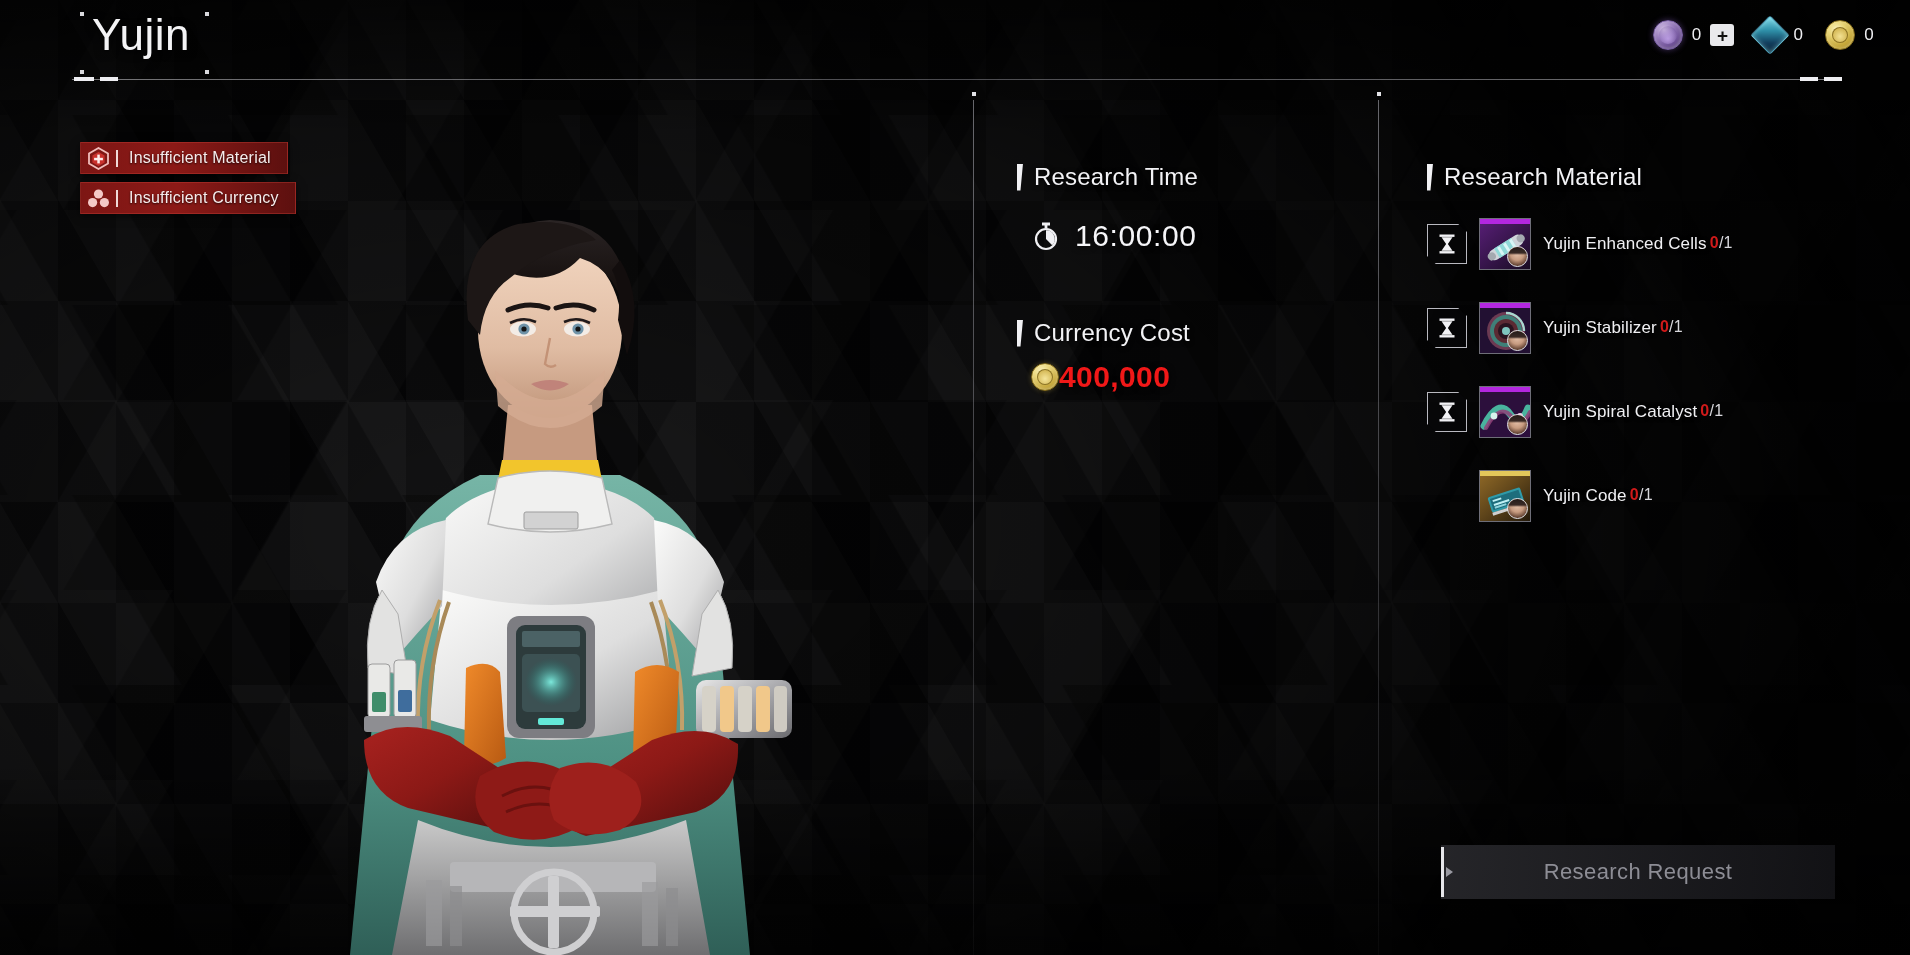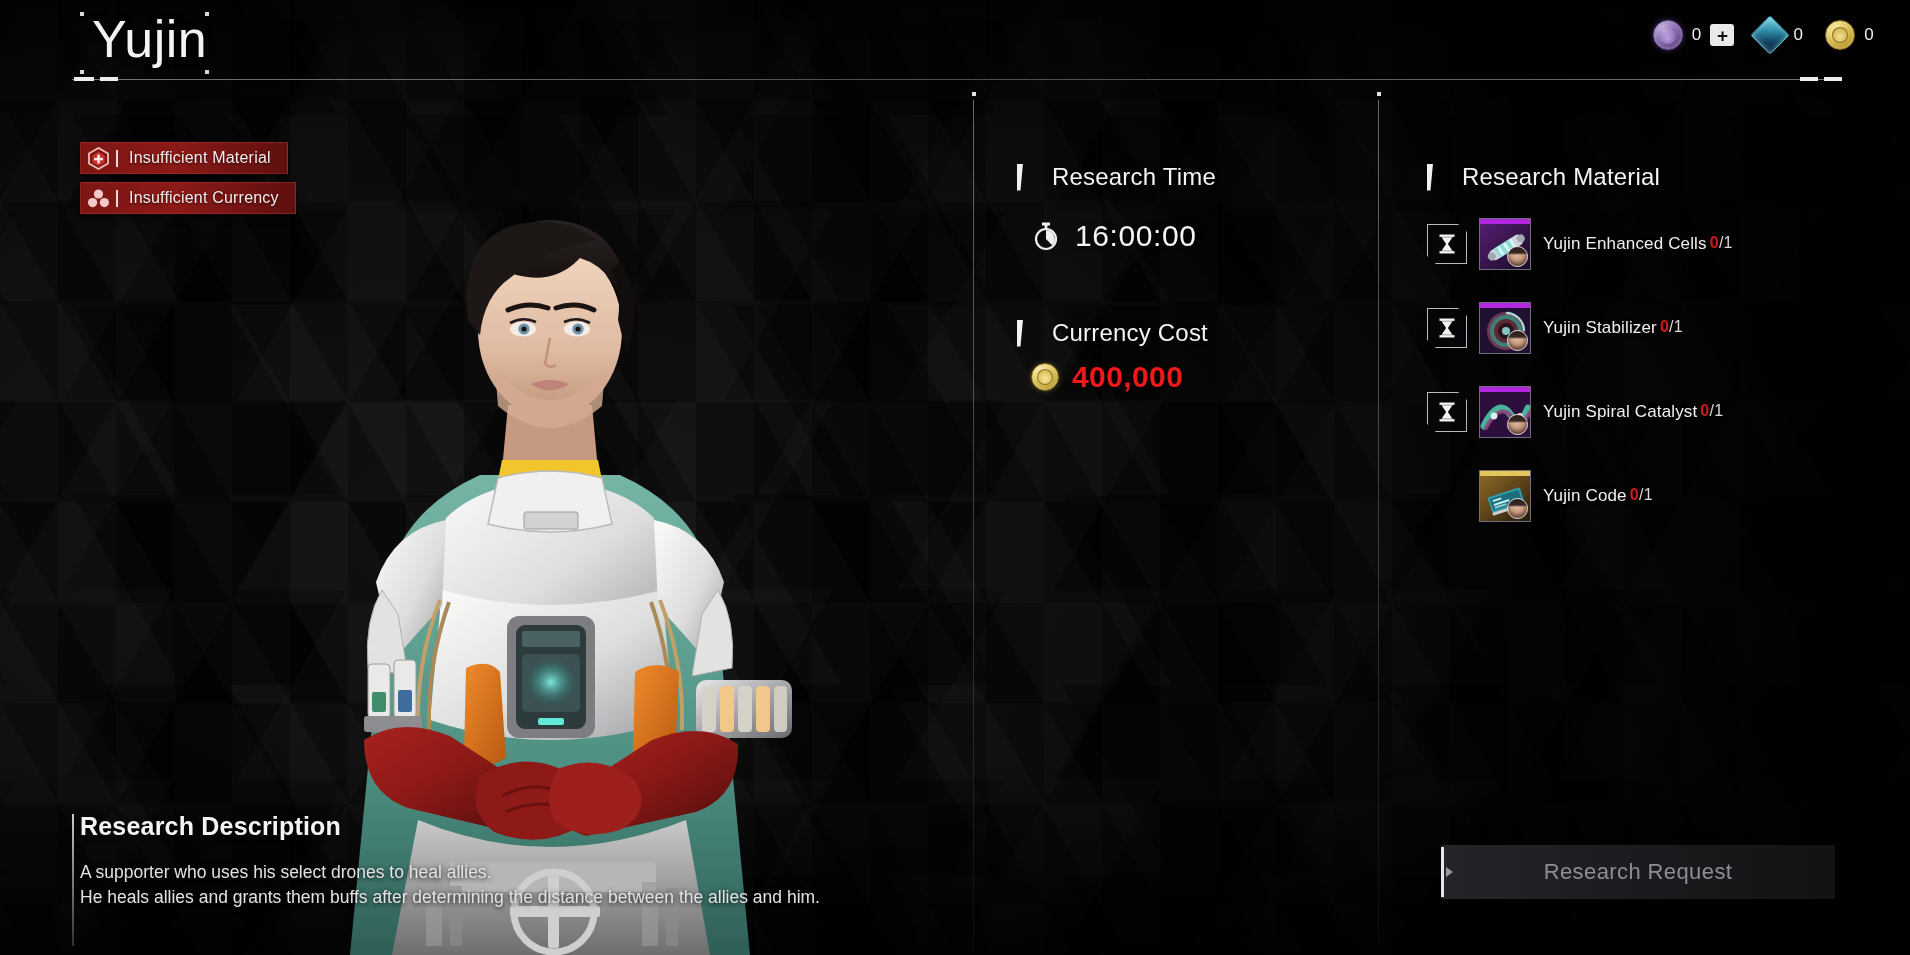--- a/index.html
+++ b/index.html
@@ -45,21 +45,21 @@
   
   .header {
     position: absolute; left: 0; top: 0; width: 1910px; height: 88px;
     z-index: 20;
   }
   .title-wrap {
     position: absolute; left: 86px; top: 8px;
     padding: 4px 22px 6px 6px;
   }
   .title-wrap .page-title {
-    font-size: 52px; font-weight: 400; color: #f4f4f6;
+    font-size: 44px; font-weight: 400; color: #f4f4f6;
     letter-spacing: 0.5px; line-height: 1.05;
     text-shadow: 0 2px 10px rgba(0,0,0,0.9);
   }
   .corner-dot {
     position: absolute; width: 4px; height: 4px; background: #d8d8dc;
   }
   .cd-tl { left: 80px; top: 12px; }
   .cd-tr { left: 205px; top: 12px; }
   .cd-bl { left: 80px; top: 70px; }
   .cd-br { left: 205px; top: 70px; }
@@ -156,21 +156,21 @@
     z-index: 12;
   }
   .vdiv::before {
     content: ""; position: absolute; left: -1px; top: -8px;
     width: 4px; height: 4px; background: #e2e2e6;
   }
   #vdiv-left { left: 973px; }
   #vdiv-right { left: 1378px; }
 
   
-  .sec-head { display: flex; align-items: center; gap: 29px; }
+  .sec-head { display: flex; align-items: center; gap: 11px; }
   .sec-bar {
     width: 6px; height: 27px; flex: none;
     background: #f1f1f4;
     clip-path: polygon(0 0, 100% 0, 58% 100%, 0 100%);
   }
   .sec-title {
     font-size: 24px; color: #f3f3f6; font-weight: 400; letter-spacing: 0.2px;
     text-shadow: 0 1px 5px rgba(0,0,0,0.85);
   }
 
@@ -180,21 +180,21 @@
     display: flex; align-items: center; gap: 14px; margin: 28px 0 0 14px;
   }
   .stopwatch {
     width: 30px; height: 30px; position: relative; flex: none;
   }
   .time-value {
     font-size: 30px; color: #f5f5f8; letter-spacing: 0.6px;
     text-shadow: 0 1px 6px rgba(0,0,0,0.85);
   }
   .cost-block { margin-top: 66px; }
-  .cost-row { display: flex; align-items: center; gap: 13px; margin: 13px 0 0 14px; }
+  .cost-row { display: flex; align-items: center; margin: 13px 0 0 14px; }
   .cost-coin {
     width: 28px; height: 28px; border-radius: 50%; position: relative; flex: none;
     background: radial-gradient(circle at 38% 30%, #fdf7cf 0%, #ecd87c 30%, #c2a235 66%, #7a6318 100%);
     border: 1px solid #8a711f;
     box-shadow: inset 0 0 4px rgba(255,248,200,0.75), 0 0 5px rgba(190,160,60,0.35);
   }
   .cost-coin::after {
     content: ""; position: absolute; inset: 5px; border-radius: 50%;
     border: 1px solid rgba(115,92,20,0.75);
     background: radial-gradient(circle at 50% 62%, #f5e59a, #cbab42);
@@ -688,20 +688,14 @@
 
     </div>
   </div>
 
   <div class="req-btn">
     <span class="req-btn-edge"></span>
     <span class="req-btn-arrow"></span>
     <span class="req-btn-label">Research Request</span>
   </div>
 
-  <div class="desc-block">
-    <span class="desc-accent"></span>
-    <div class="desc-title">Research Description</div>
-    <div class="desc-body">A supporter who uses his select drones to heal allies.
-He heals allies and grants them buffs after determining the distance between the allies and him.</div>
-  </div>
 
 </div>
 
 </body></html>

